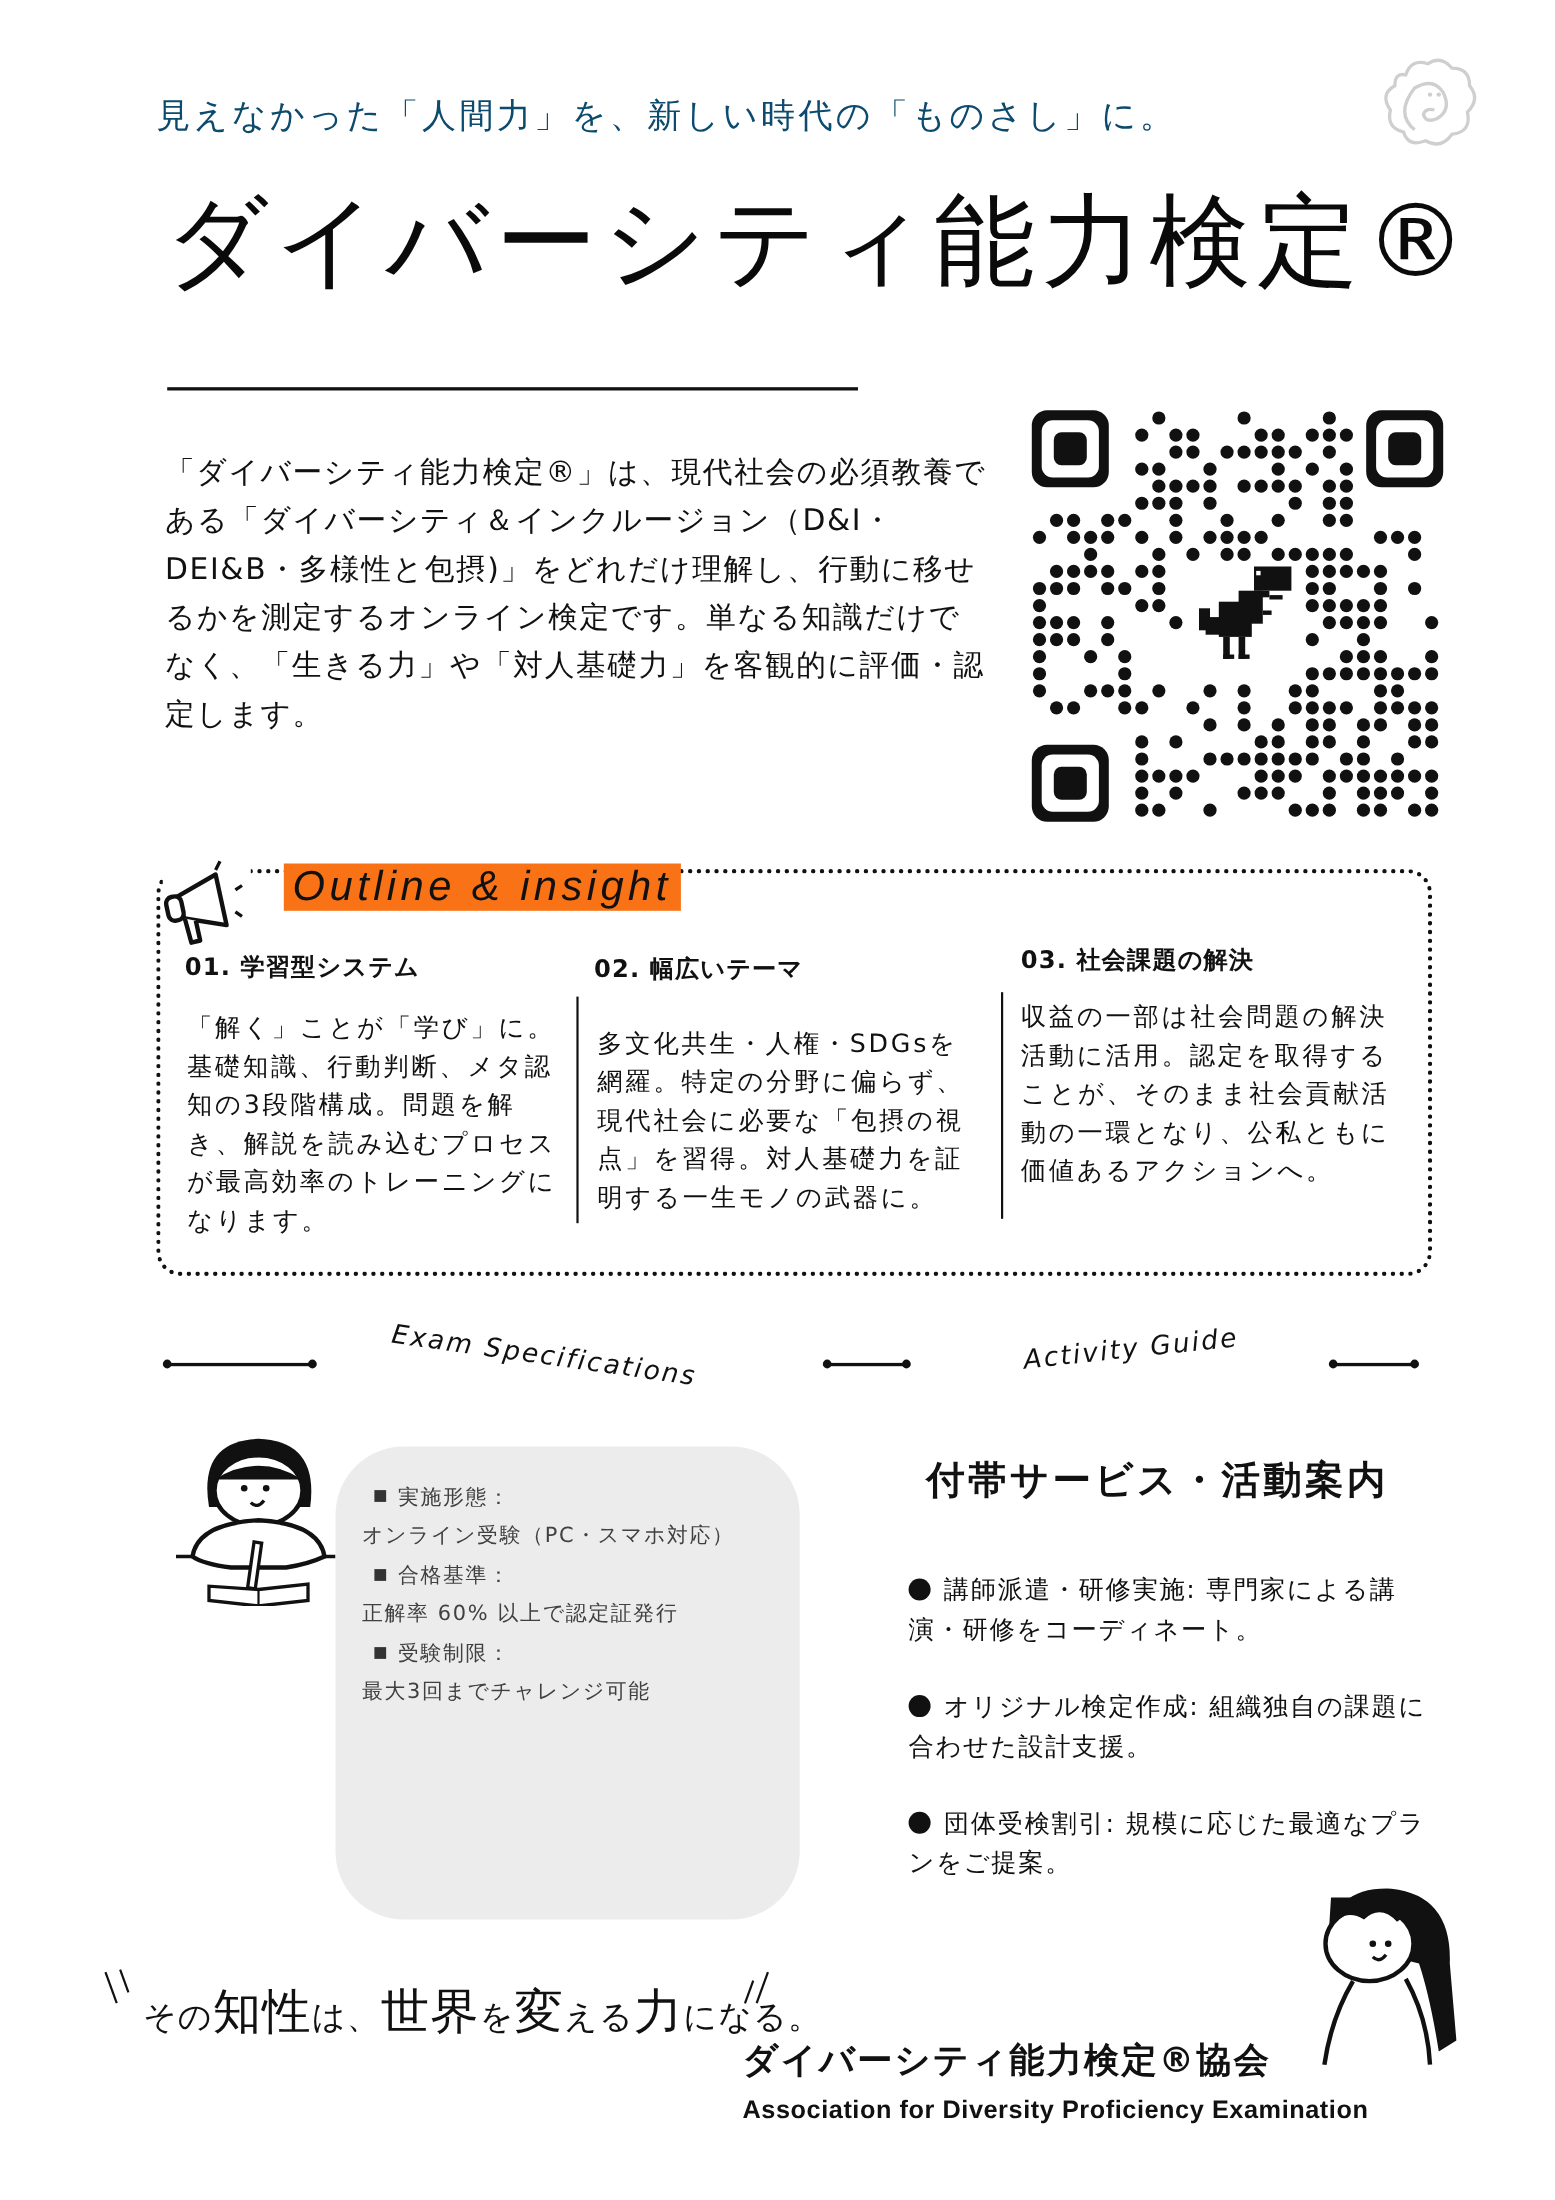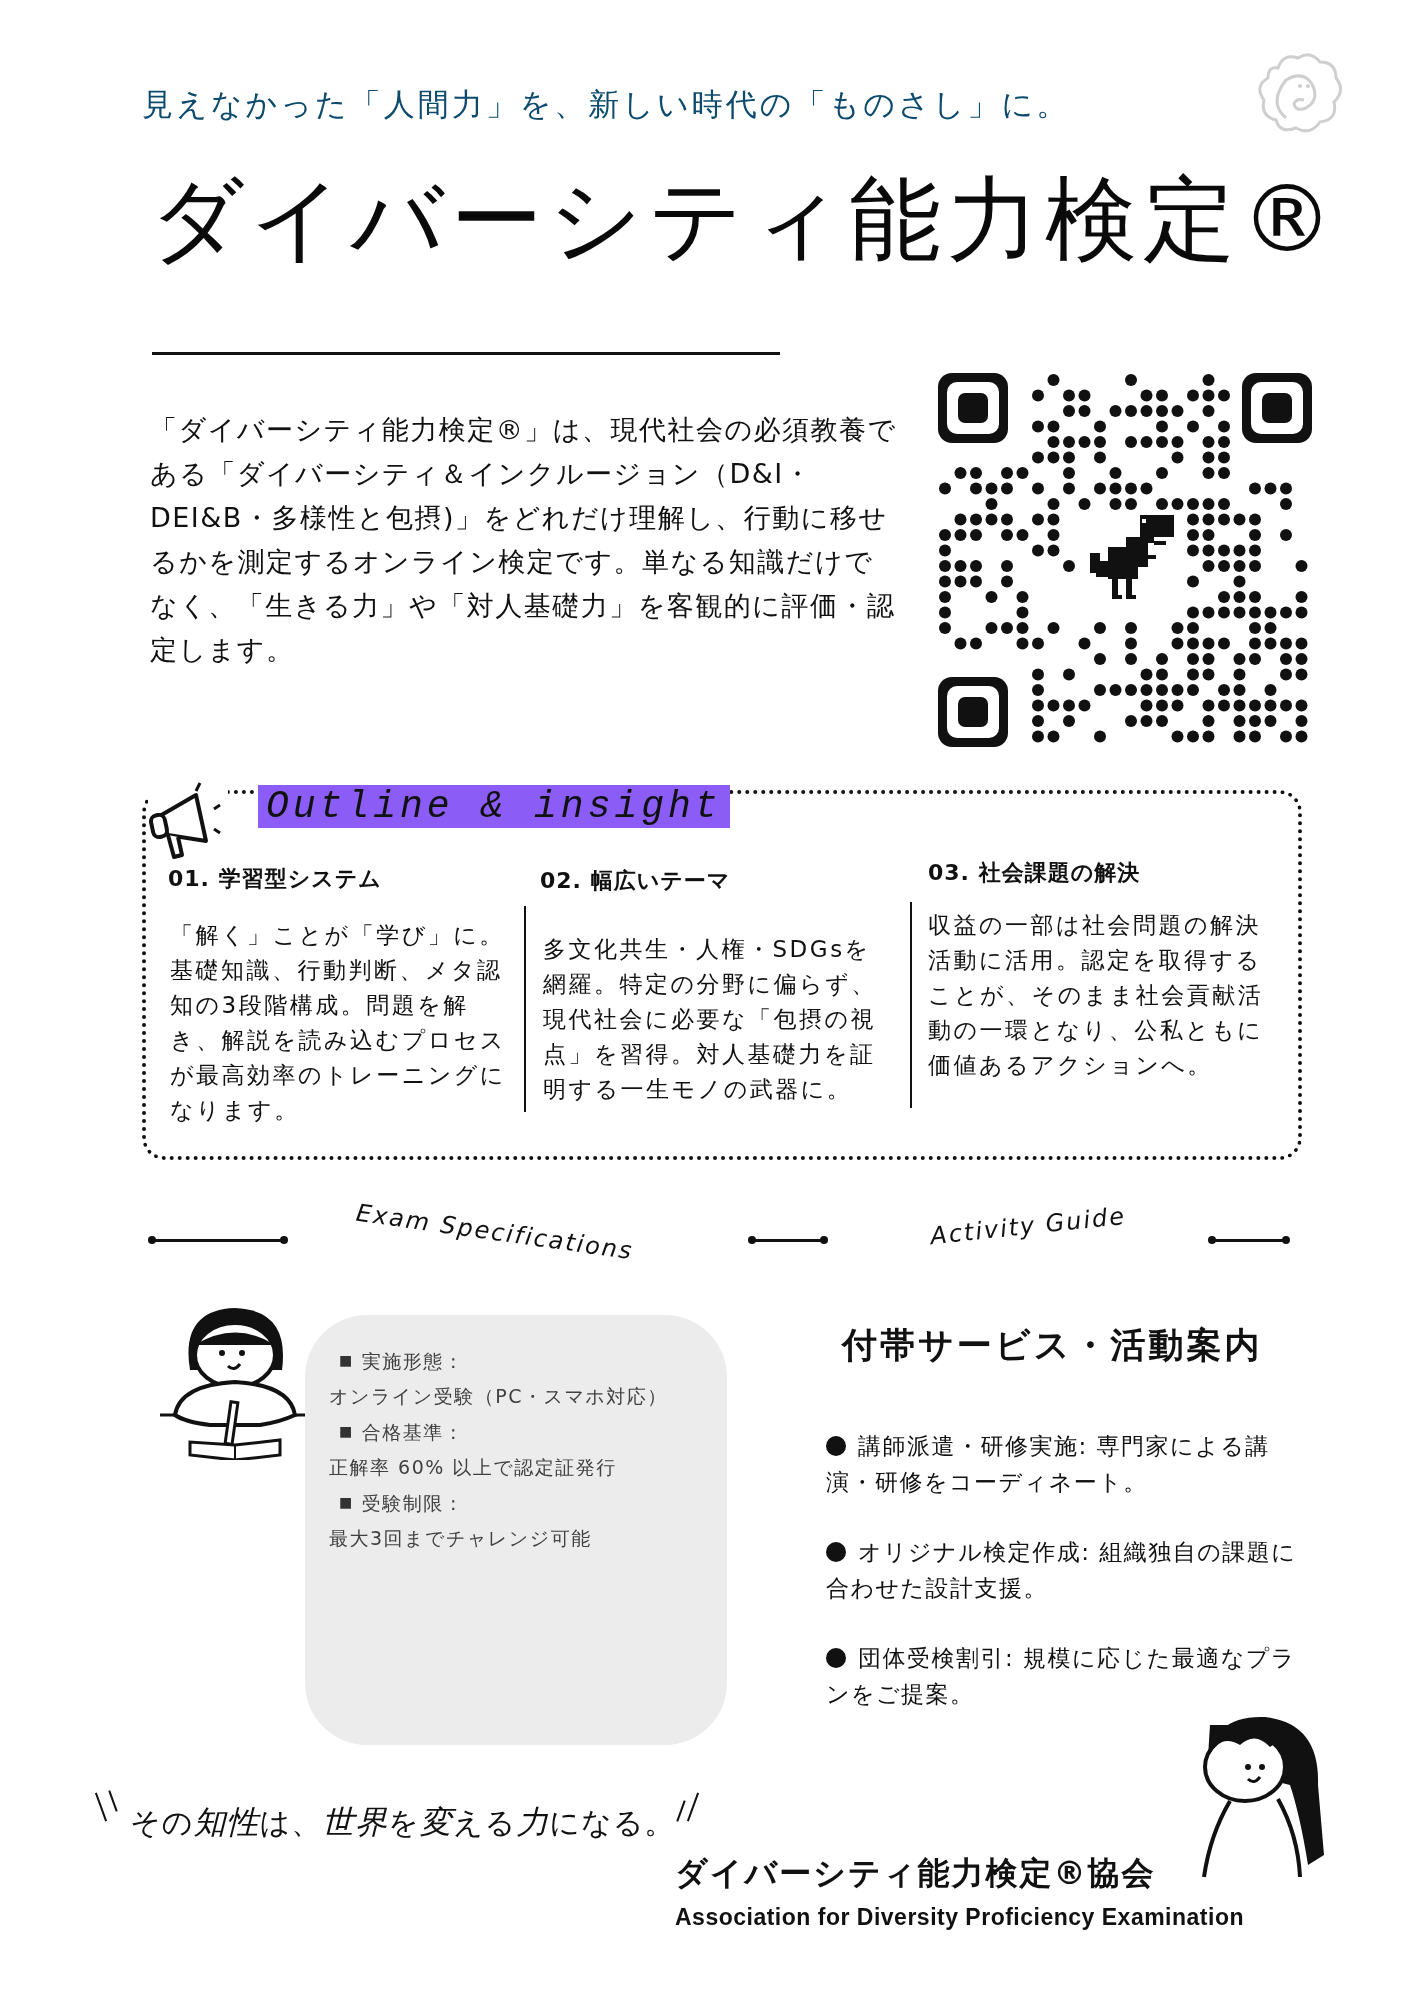--- a/index.html
+++ b/index.html
@@ -10,21 +10,21 @@
     .tagline { left: 142px; top: 84px; font-size: 31px; letter-spacing: 3px; color: #0c4a6e; }
     .cloud-icon { left: 1248px; top: 48px; width: 100px; height: 90px; }
     .main-title { left: 150px; top: 158px; font-size: 92px; letter-spacing: 6px; font-weight: 400; color: #0a0a0a; white-space: nowrap; }
     .title-rule { left: 152px; top: 352px; width: 628px; height: 3px; background: #111; }
 
     .intro { left: 150px; top: 408px; width: 750px; font-size: 27px; line-height: 44px; letter-spacing: 1.5px; color: #111; }
     .qr { left: 930px; top: 365px; width: 390px; height: 390px; }
 
     .outline-box { left: 142px; top: 790px; width: 1160px; height: 370px; border: 4px dotted #111; border-radius: 22px; }
     .megaphone-icon { left: 148px; top: 775px; width: 80px; height: 90px; background: #fff; }
-    .outline-title { left: 258px; top: 785px; font-size: 38px; font-style: italic; letter-spacing: 4px; background: #8b5cf6; padding: 0 8px; font-family: Liberation Mono, monospace; font-weight: 400; }
+    .outline-title { left: 258px; top: 785px; font-size: 38px; font-style: italic; letter-spacing: 4px; background: #f97316; padding: 0 8px; font-family: Liberation Sans, sans-serif; font-weight: 400; }
 
     .col-title { font-size: 22px; font-weight: 700; letter-spacing: 1px; }
     .col-text { font-size: 23px; line-height: 35px; letter-spacing: 2.5px; color: #111; }
     .col-divider { width: 2px; background: #111; }
 
     .section-head { font-size: 24px; font-style: italic; letter-spacing: 2px; color: #111; }
     .dumbbell { height: 3px; background: #111; }
     .dumbbell::before, .dumbbell::after { content: ""; position: absolute; top: -3px; width: 8px; height: 8px; border-radius: 50%; background: #111; }
     .dumbbell::before { left: -4px; }
     .dumbbell::after { right: -4px; }
@@ -32,21 +32,21 @@
     .spec-card { left: 305px; top: 1315px; width: 422px; height: 430px; background: #ececec; border-radius: 62px; padding: 28px 24px; }
     .spec-line { font-size: 19px; line-height: 35px; letter-spacing: 1.5px; color: #404040; }
     .spec-label { padding-left: 10px; }
     .spec-label::before { content: "■"; font-size: 14px; margin-right: 8px; vertical-align: 3px; color: #333; }
 
     .activity-title { left: 842px; top: 1322px; font-size: 35px; font-weight: 700; letter-spacing: 3px; }
     .activity-item { left: 826px; width: 480px; font-size: 23px; line-height: 36px; letter-spacing: 1.5px; color: #111; }
     .activity-item .bullet { display: inline-block; width: 20px; height: 20px; border-radius: 50%; background: #111; margin-right: 12px; vertical-align: -2px; }
 
     .slogan { left: 130px; top: 1800px; font-size: 36px; letter-spacing: 1px; font-weight: 400; color: #111; white-space: nowrap; }
-    .slogan .big { font-size: 32px; font-style: italic; }
+    .slogan .big { font-size: 44px; }
     .slogan .small { font-size: 30px; }
     .spark { width: 2px; height: 30px; background: #111; }
 
     .assoc-jp { left: 675px; top: 1852px; font-size: 32px; font-weight: 700; letter-spacing: 2px; }
     .assoc-en { left: 675px; top: 1904px; font-size: 23px; font-weight: 700; letter-spacing: 0.5px; font-family: "Liberation Sans", sans-serif; }
   </style>
 </head>
 <body>
 
 <div class="abs tagline">見えなかった「人間力」を、新しい時代の「ものさし」に。</div>

